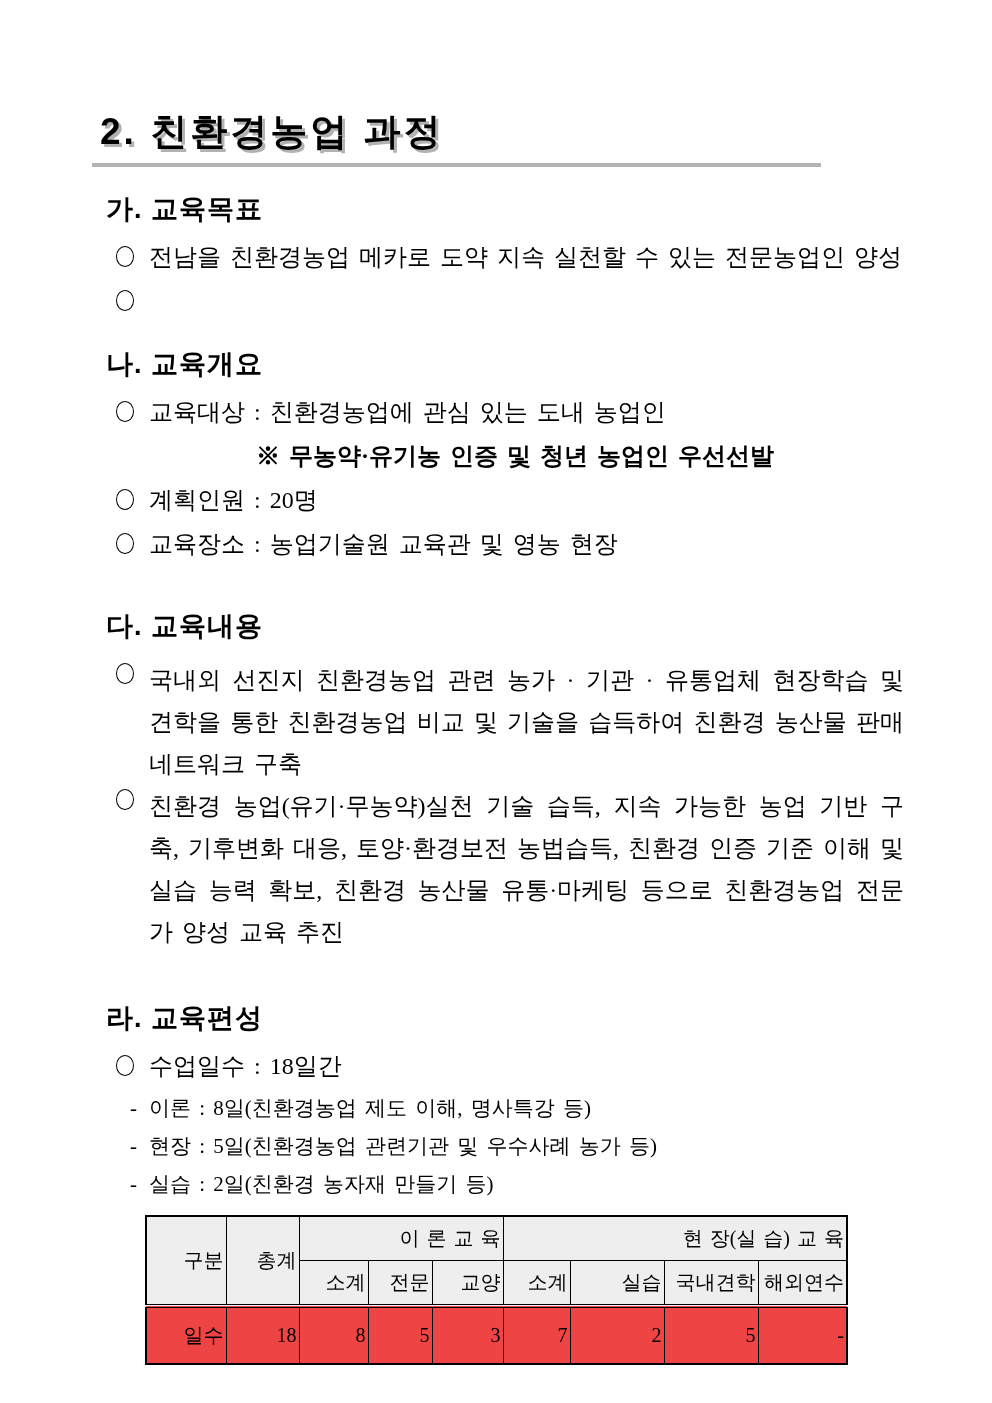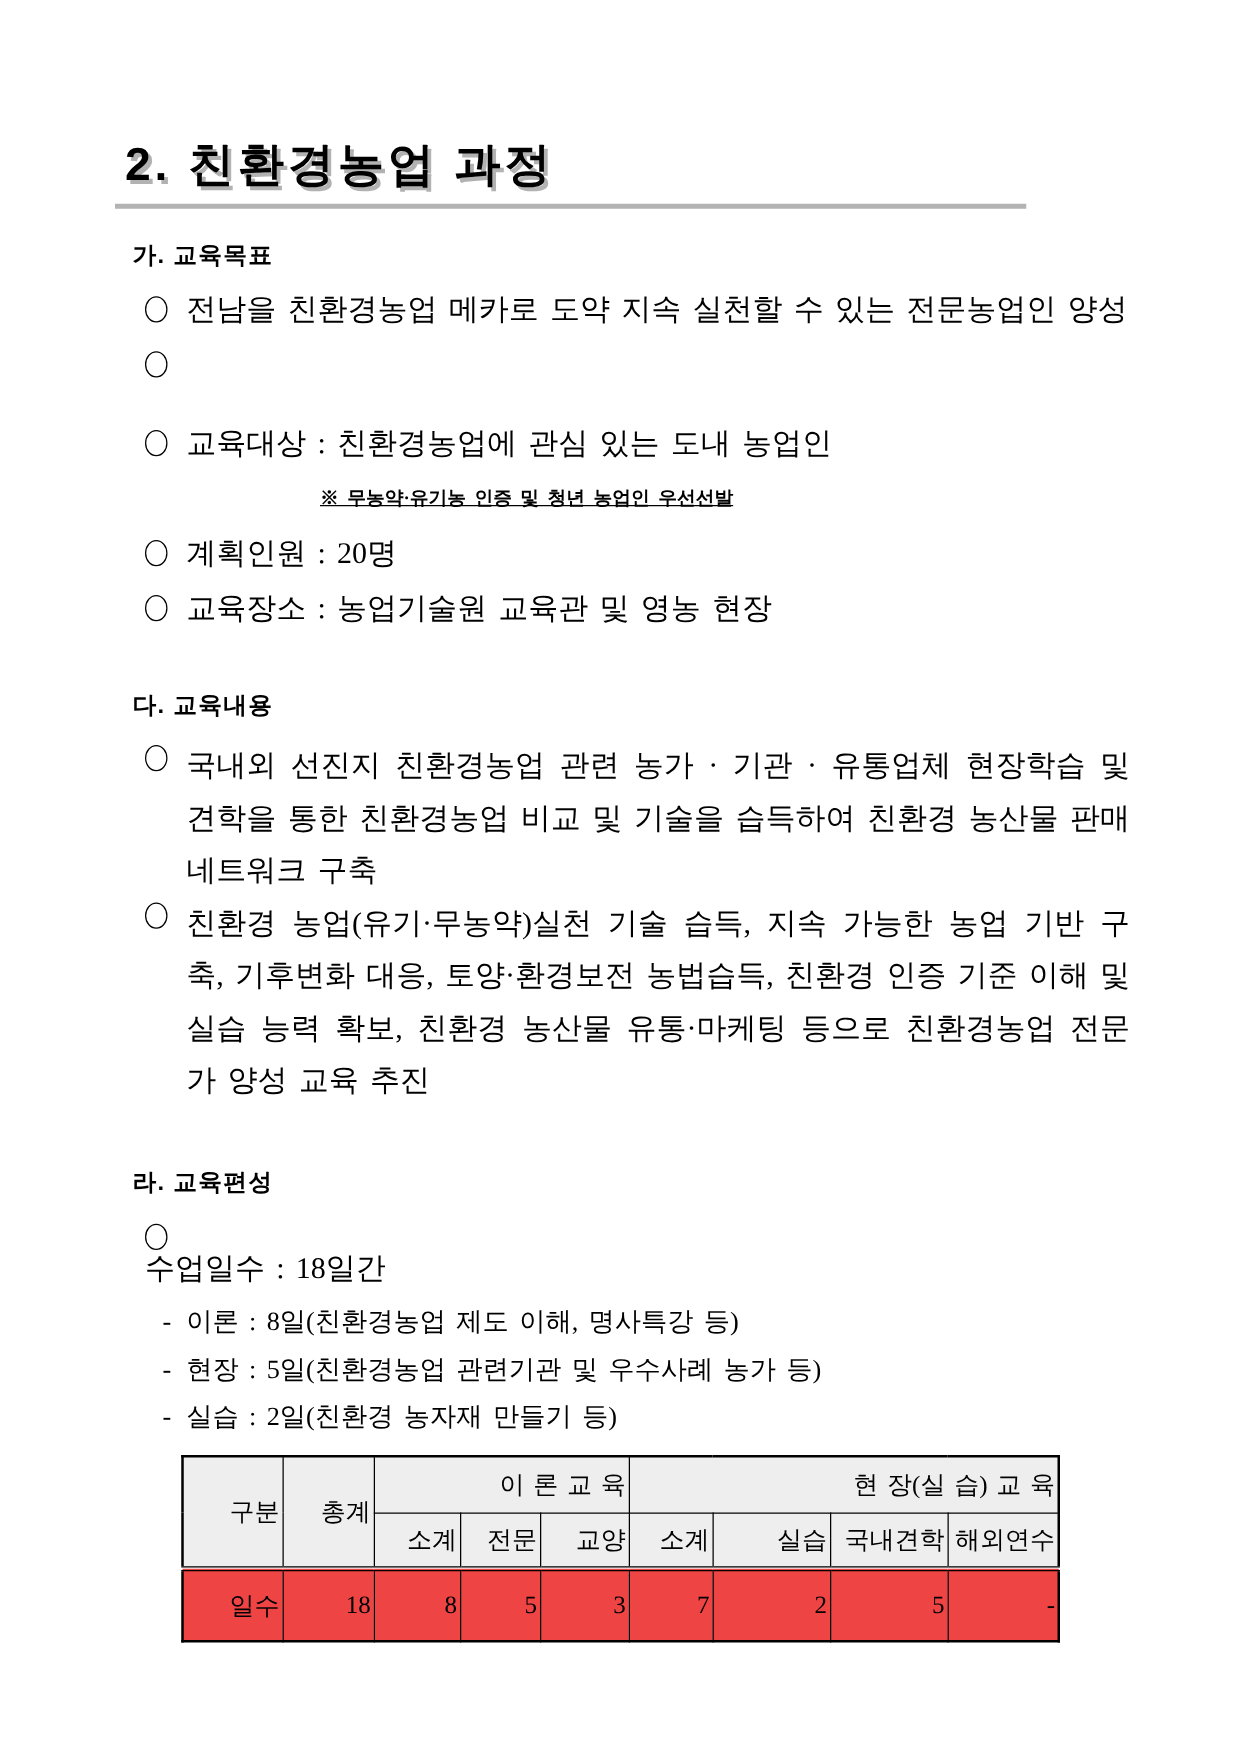--- a/index.html
+++ b/index.html
@@ -43,21 +43,21 @@
   
   section { margin: 0; }
   .sec-goal     { margin-top: 27px; }
   .sec-overview { margin-top: 38px; }
   .sec-content  { margin-top: 52px; }
   .sec-org      { margin-top: 50px; }
   h2.sec-heading {
     margin: 0 0 17px 6px;
     font-family: "Liberation Sans", "DejaVu Sans", sans-serif;
     font-weight: 800;
-    font-size: 19px;
+    font-size: 27px;
     letter-spacing: 1px;
     line-height: 1.15;
   }
   
   .bullet {
     display: flex;
     align-items: flex-start;
     padding-left: 16px;
     margin-bottom: 14px;
     font-size: 24px;
@@ -72,25 +72,24 @@
     border-radius: 50%;
     margin: 4px 15px 0 0;
   }
   .bullet .btext { text-align: justify; }
   .content-bullet {
     margin-bottom: 0;
     line-height: 42px;
   }
   .note-line {
     margin: 0 0 14px 156px;
-    font-size: 15px;
+    font-size: 24px;
     font-weight: bold;
     line-height: 30px;
     word-spacing: 3px;
-    text-decoration: underline;
   }
   .sub-item {
     display: flex;
     align-items: flex-start;
     padding-left: 30px;
     margin-bottom: 8px;
     font-size: 21px;
     line-height: 30px;
     word-spacing: 3px;
   }
@@ -135,20 +134,21 @@
     <div class="bullet">
       <span class="circle-bullet"></span>
       <span class="btext">전남을 친환경농업 메카로 도약 지속 실천할 수 있는 전문농업인 양성</span>
     </div>
     <div class="bullet">
       <span class="circle-bullet"></span>
     </div>
   </section>
 
   <section class="sec-overview">
+    <h2 class="sec-heading">나. 교육개요</h2>
     <div class="bullet">
       <span class="circle-bullet"></span>
       <span class="btext">교육대상 : 친환경농업에 관심 있는 도내 농업인</span>
     </div>
     <div class="note-line">※ 무농약·유기농 인증 및 청년 농업인 우선선발</div>
     <div class="bullet">
       <span class="circle-bullet"></span>
       <span class="btext">계획인원 : 20명</span>
     </div>
     <div class="bullet">
@@ -164,21 +164,21 @@
       <span class="btext">국내외 선진지 친환경농업 관련 농가 · 기관 · 유통업체 현장학습 및 견학을 통한 친환경농업 비교 및 기술을 습득하여 친환경 농산물 판매 네트워크 구축</span>
     </div>
     <div class="bullet content-bullet">
       <span class="circle-bullet"></span>
       <span class="btext">친환경 농업(유기·무농약)실천 기술 습득, 지속 가능한 농업 기반 구축, 기후변화 대응, 토양·환경보전 농법습득, 친환경 인증 기준 이해 및 실습 능력 확보, 친환경 농산물 유통·마케팅 등으로 친환경농업 전문가 양성 교육 추진</span>
     </div>
   </section>
 
   <section class="sec-org">
     <h2 class="sec-heading">라. 교육편성</h2>
-    <div class="bullet" style="margin-bottom:12px;flex-direction:column;">
+    <div class="bullet" style="margin-bottom:12px;">
       <span class="circle-bullet"></span>
       <span class="btext">수업일수 : 18일간</span>
     </div>
     <div class="sub-item">
       <span class="marker">-</span>
       <span>이론 : 8일(친환경농업 제도 이해, 명사특강 등)</span>
     </div>
     <div class="sub-item">
       <span class="marker">-</span>
       <span>현장 : 5일(친환경농업 관련기관 및 우수사례 농가 등)</span>

